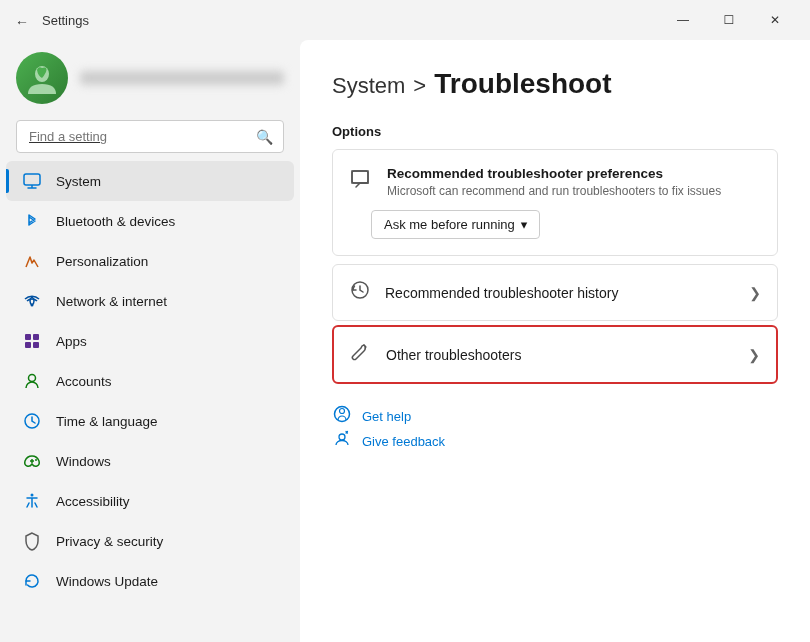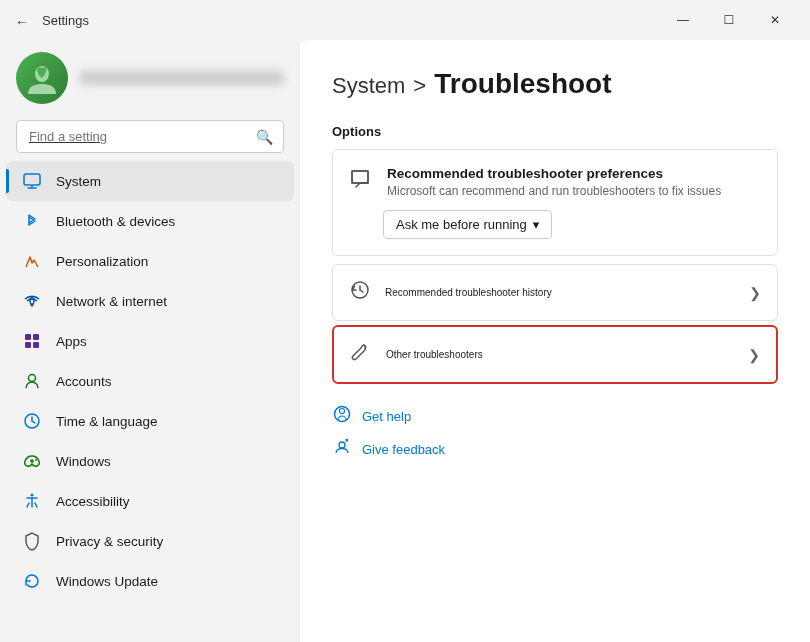--- a/index.html
+++ b/index.html
@@ -258,59 +258,58 @@
       display: inline-flex;
       align-items: center;
       gap: 6px;
       padding: 6px 12px;
       border: 1px solid #ccc;
       border-radius: 4px;
       background: #fff;
       font-size: 13px;
       cursor: pointer;
       color: #1a1a1a;
-      margin-left: 34px;
+      margin-left: 22px;
     }
 
     
     .card-row {
       display: flex;
       align-items: center;
       gap: 14px;
       padding: 14px 16px;
       cursor: pointer;
     }
     .card-row-icon {
       color: #555;
       font-size: 20px;
       flex-shrink: 0;
     }
     .card-row-label {
       flex: 1;
-      font-size: 10px;
+      font-size: 14px;
       color: #1a1a1a;
     }
     .card-row-chevron {
       color: #666;
       font-size: 14px;
     }
 
     
     .card-highlighted {
       border: 2px solid #d32f2f;
       border-radius: 6px;
       margin-bottom: 4px;
     }
 
     
     .links-section {
       margin-top: 20px;
       display: flex;
       flex-direction: column;
-      gap: 8px;
     }
     .link-item {
       display: flex;
       align-items: center;
       gap: 10px;
       cursor: pointer;
     }
     .link-item-icon {
       color: #0078d4;
       font-size: 18px;

